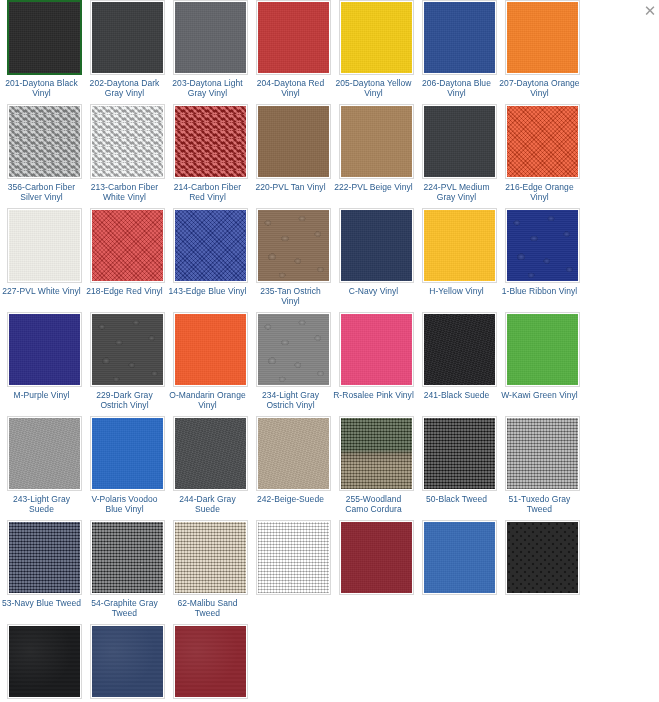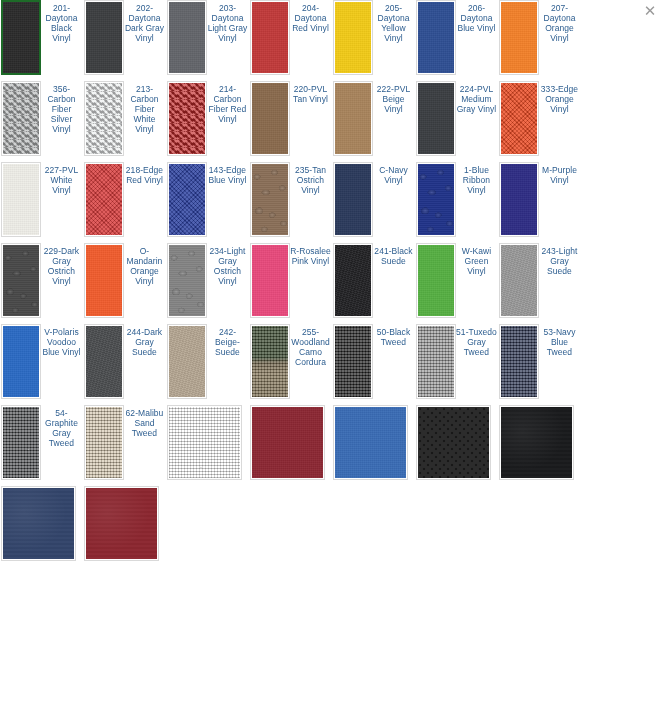--- a/index.html
+++ b/index.html
@@ -22,22 +22,22 @@
     align-content: flex-start;
     width: 659px;
     padding: 0;
     margin: 0;
   }
 
   .swatch-cell {
     width: 81px;
     margin: 0 1px 6px 1px;
     display: flex;
-    flex-direction: row;
-    align-items: flex-start;
+    flex-direction: column;
+    align-items: flex-end;
     cursor: pointer;
   }
 
   .swatch-frame {
     width: 75px;
     height: 75px;
     border: 1px solid #d9d9d9;
     padding: 1px;
     background: #ffffff;
     box-sizing: border-box;
@@ -263,21 +263,21 @@
     <div class="swatch-cell">
       <div class="swatch-frame">
         <div class="swatch-chip tx-vinyl" style="background: rgb(59, 62, 66);"></div>
       </div>
       <div class="swatch-label">224-PVL Medium Gray Vinyl</div>
     </div>
     <div class="swatch-cell">
       <div class="swatch-frame">
         <div class="swatch-chip tx-edge" style="background: rgb(236, 74, 34);"></div>
       </div>
-      <div class="swatch-label">333-Edge Orange Vinyl</div>
+      <div class="swatch-label">216-Edge Orange Vinyl</div>
     </div>
     <div class="swatch-cell">
       <div class="swatch-frame">
         <div class="swatch-chip tx-vinyl" style="background: rgb(238, 237, 231);"></div>
       </div>
       <div class="swatch-label">227-PVL White Vinyl</div>
     </div>
     <div class="swatch-cell">
       <div class="swatch-frame">
         <div class="swatch-chip tx-edge" style="background: rgb(217, 59, 59);"></div>
@@ -297,20 +297,26 @@
       <div class="swatch-label">235-Tan Ostrich Vinyl</div>
     </div>
     <div class="swatch-cell">
       <div class="swatch-frame">
         <div class="swatch-chip tx-vinyl" style="background: rgb(43, 58, 92);"></div>
       </div>
       <div class="swatch-label">C-Navy Vinyl</div>
     </div>
     <div class="swatch-cell">
       <div class="swatch-frame">
+        <div class="swatch-chip tx-vinyl" style="background: rgb(251, 192, 42);"></div>
+      </div>
+      <div class="swatch-label">H-Yellow Vinyl</div>
+    </div>
+    <div class="swatch-cell">
+      <div class="swatch-frame">
         <div class="swatch-chip tx-ostrich" style="background: rgb(33, 52, 138);"></div>
       </div>
       <div class="swatch-label">1-Blue Ribbon Vinyl</div>
     </div>
     <div class="swatch-cell">
       <div class="swatch-frame">
         <div class="swatch-chip tx-vinyl" style="background: rgb(47, 45, 133);"></div>
       </div>
       <div class="swatch-label">M-Purple Vinyl</div>
     </div>

